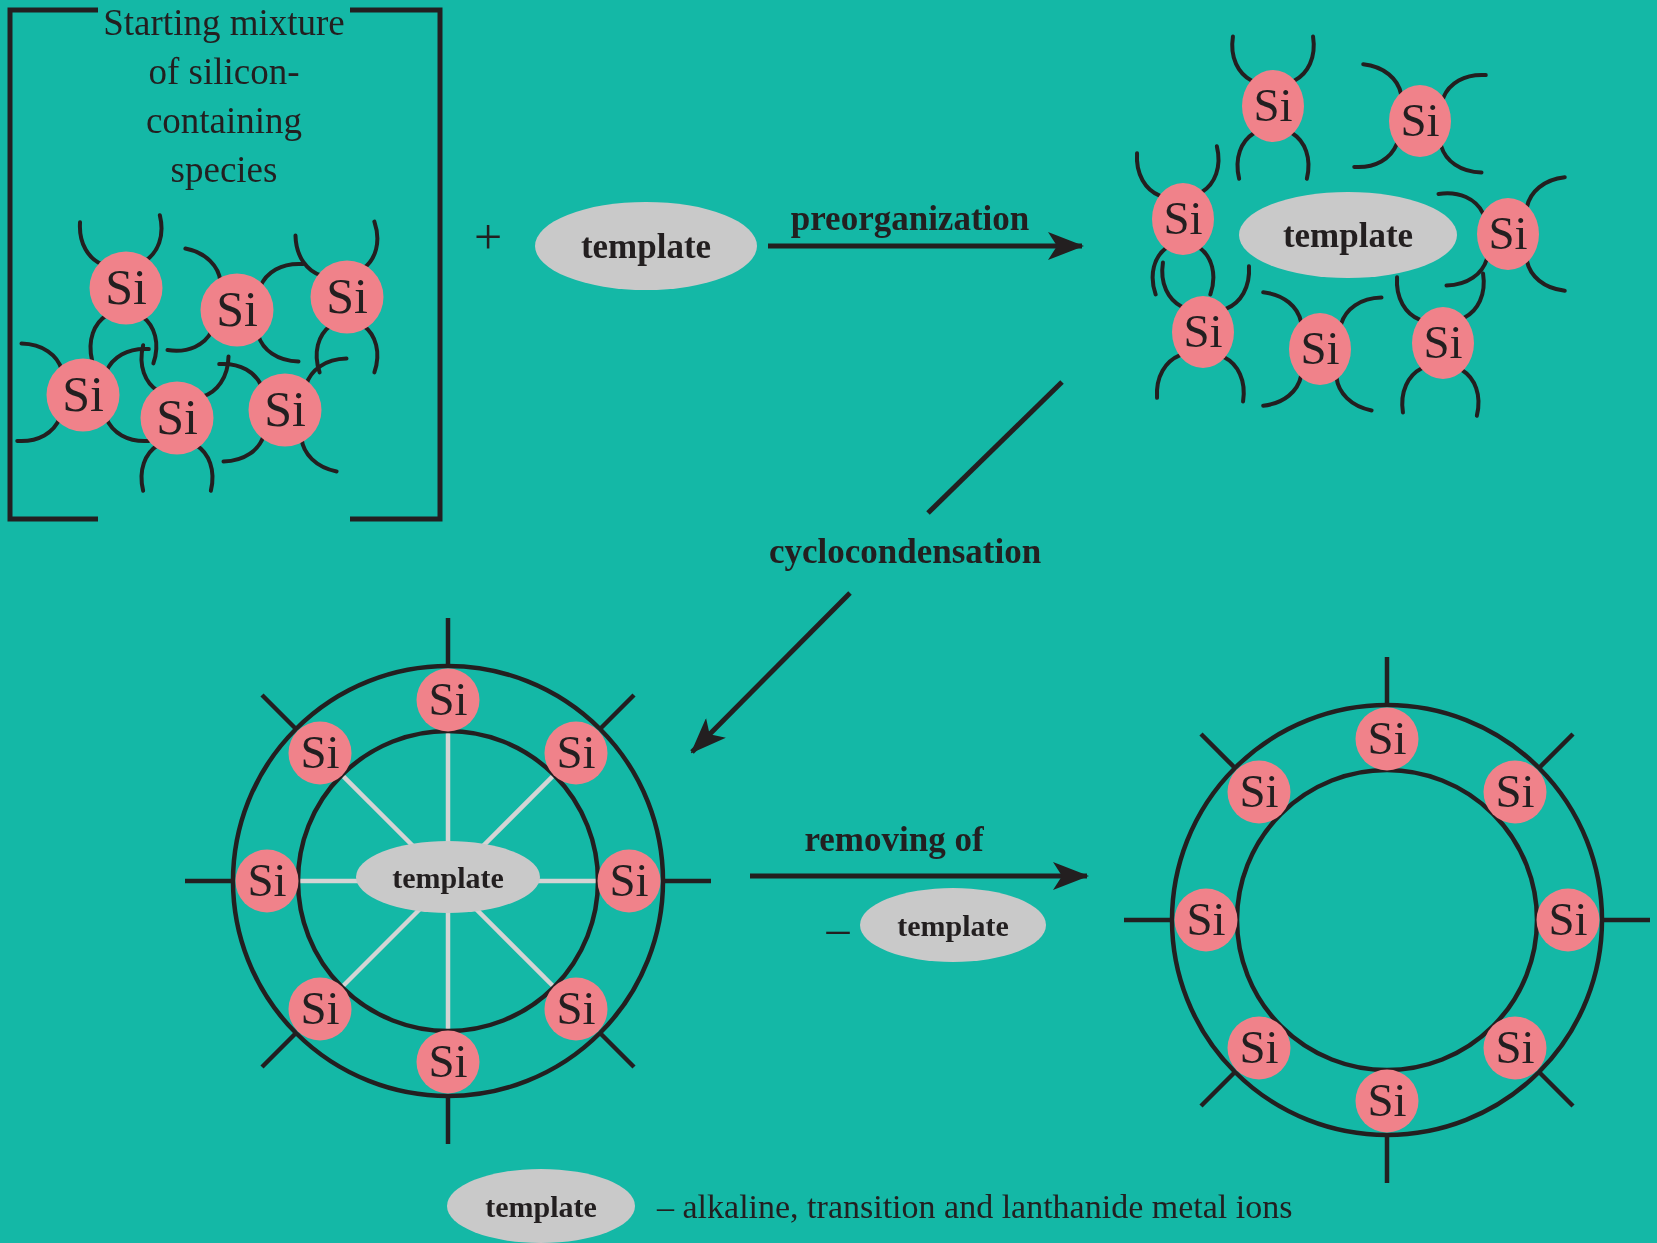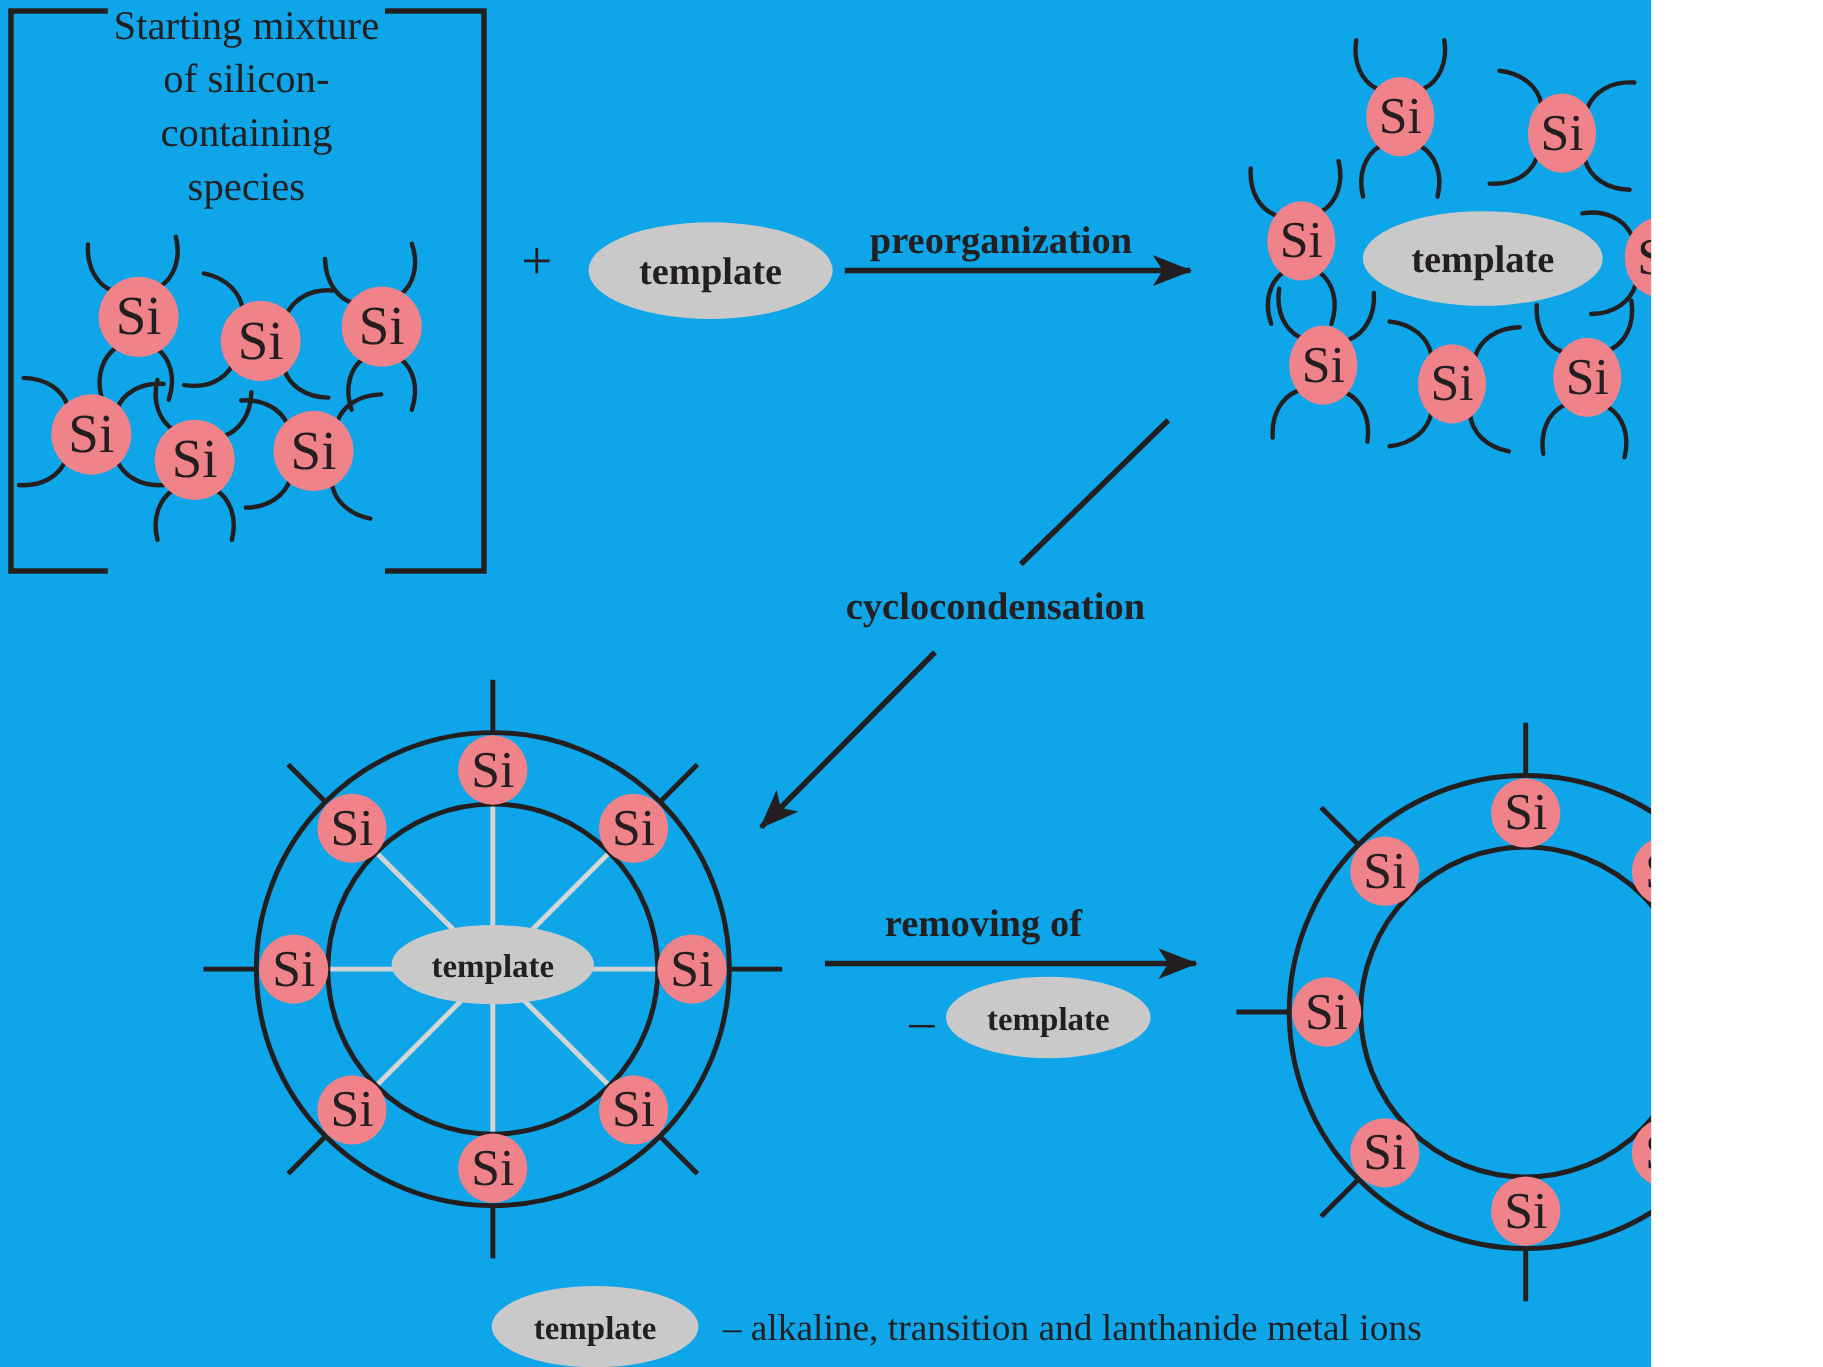--- a/index.html
+++ b/index.html
@@ -2,21 +2,21 @@
 <html style="--si-fill: #F0828A; --template-fill: #C9C9C9; --spoke: #D4D4D4; --ink: #231F20;"><head>
 <meta charset="utf-8">
 <style>
   :root{
     --si-fill:#F0828A;
     --template-fill:#C9C9C9;
     --spoke:#D4D4D4;
     --ink:#231F20;
   }
   html,body{margin:0;padding:0;background:#ffffff;}
-  .stage{width:1501px;height:1243px;background:#0ea5e9;position:relative;overflow:hidden;}
+  .stage{width:1657px;height:1243px;background:#14b8a6;position:relative;overflow:hidden;}
   svg{display:block;}
   svg text{font-family:"Liberation Serif","DejaVu Serif",serif;fill:var(--ink);}
   .ln{stroke:var(--ink);stroke-width:4.5;fill:none;}
   .arrow{stroke:var(--ink);stroke-width:5;fill:none;}
   .bracket{stroke:var(--ink);stroke-width:5;fill:none;}
   .tail{stroke:var(--ink);stroke-width:4;fill:none;stroke-linecap:round;}
   .spoke{stroke:var(--spoke);stroke-width:4.5;fill:none;}
   .ball{fill:var(--si-fill);}
   .tmpl{fill:var(--template-fill);}
   .ah{fill:var(--ink);}

